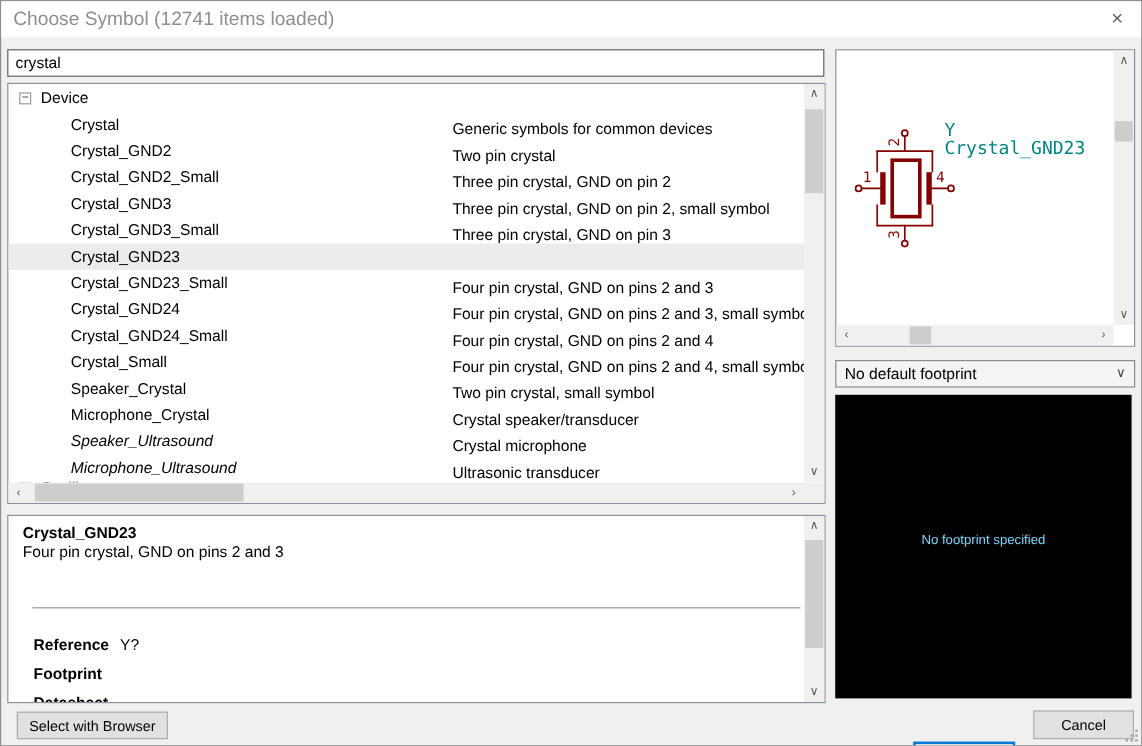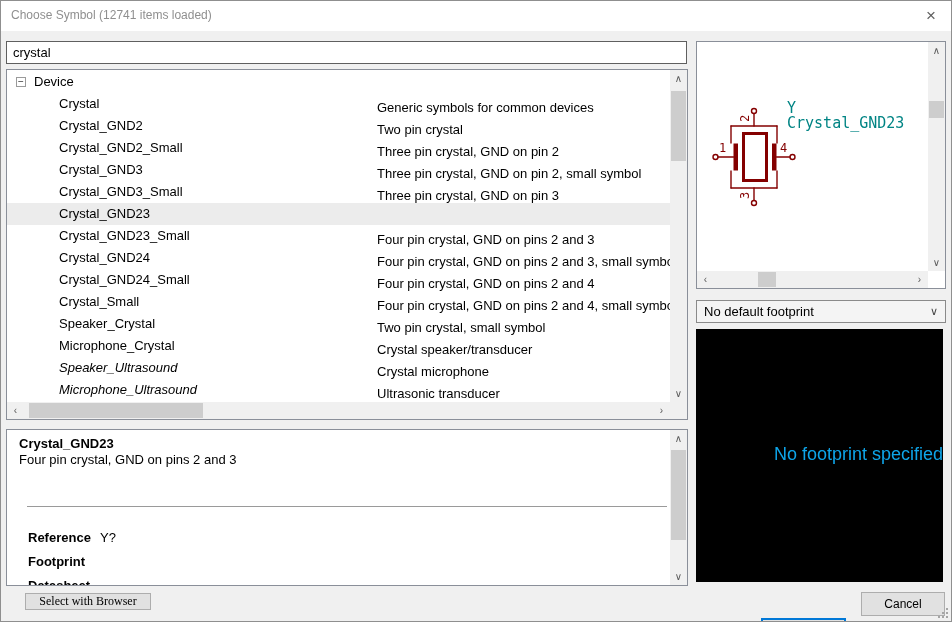--- a/index.html
+++ b/index.html
@@ -3,21 +3,21 @@
 <meta charset="utf-8">
 <style>
   html,body{margin:0;padding:0;background:#d8d8d8;}
   *{box-sizing:border-box;}
   .window{
     position:relative;width:952px;height:622px;background:#f0f0f0;
     border:1px solid #8f8f8f;overflow:hidden;
     font-family:"Liberation Sans","DejaVu Sans",sans-serif;font-size:13px;color:#000;
   }
   .titlebar{position:absolute;left:0;top:0;width:100%;height:30px;background:#ffffff;}
-  .title-text{position:absolute;left:10px;top:7px;font-size:12px;color:#8f8f8f;white-space:nowrap;}
+  .title-text{position:absolute;left:10px;top:7px;font-size:16px;color:#8f8f8f;white-space:nowrap;}
   .close-btn{position:absolute;right:8px;top:3px;width:24px;height:24px;color:#5f5f5f;
     font-size:17px;line-height:24px;text-align:center;cursor:default;}
   
   .search-input{position:absolute;left:5px;top:40px;width:681px;height:23px;
     border:1px solid #5f5f5f;background:#fff;padding:0 6px;font-family:inherit;font-size:13px;outline:none;}
   
   .panel{position:absolute;background:#fff;border:1px solid #8a8f99;}
   .list-panel{left:5px;top:68px;width:682px;height:351px;}
   .details-panel{left:5px;top:428px;width:682px;height:157px;overflow:hidden;}
   .preview-panel{left:695px;top:40px;width:250px;height:248px;}
@@ -43,25 +43,25 @@
   .d-desc{top:22px;}
   .d-keywords{top:38px;}
   .d-rule{position:absolute;left:20px;top:76px;width:640px;height:0;border-top:1px solid #9a9a9a;}
   .d-field{position:absolute;left:21px;height:24px;line-height:24px;white-space:nowrap;}
   .d-field .flabel{display:inline-block;width:72px;font-weight:bold;}
   
   .fp-dropdown{position:absolute;left:695px;top:299px;width:250px;height:23px;background:#f4f4f4;
     border:1px solid #8a8a8a;line-height:21px;padding-left:7px;}
   .fp-dropdown .chev{position:absolute;right:7px;top:0;color:#444;font-size:11px;}
   .fp-view{position:absolute;left:695px;top:328px;width:247px;height:253px;background:#000;}
-  .fp-view .fp-msg{position:absolute;left:0;top:115px;width:100%;text-align:right;color:#0ea5e9;font-size:18px;}
+  .fp-view .fp-msg{position:absolute;left:0;top:115px;width:100%;text-align:center;color:#7dd3fc;font-size:11px;}
   
   .btn{position:absolute;background:#e1e1e1;border:1px solid #adadad;font-family:inherit;
     font-size:12px;text-align:center;color:#000;padding:0;}
-  .btn-browser{left:24px;top:592px;width:126px;height:17px;font-family:Liberation Serif, serif;}
+  .btn-browser{left:13px;top:592px;width:126px;height:23px;}
   .btn-ok{left:760px;top:591px;width:85px;height:24px;border:2px solid #0078d7;margin-top:26px;}
   .btn-cancel{left:860px;top:591px;width:84px;height:24px;}
   
   .grip{position:absolute;right:2px;bottom:2px;width:12px;height:12px;}
   .grip i{position:absolute;width:2px;height:2px;background:#a5a5a5;
     box-shadow:8px 0 #a5a5a5, 8px -4px #a5a5a5, 8px -8px #a5a5a5, 4px 0 #a5a5a5, 4px -4px #a5a5a5, 0 0 #a5a5a5;
     left:1px;top:9px;}
   svg text{font-family:"DejaVu Sans Mono","Liberation Mono",monospace;}
 </style>
 </head>

